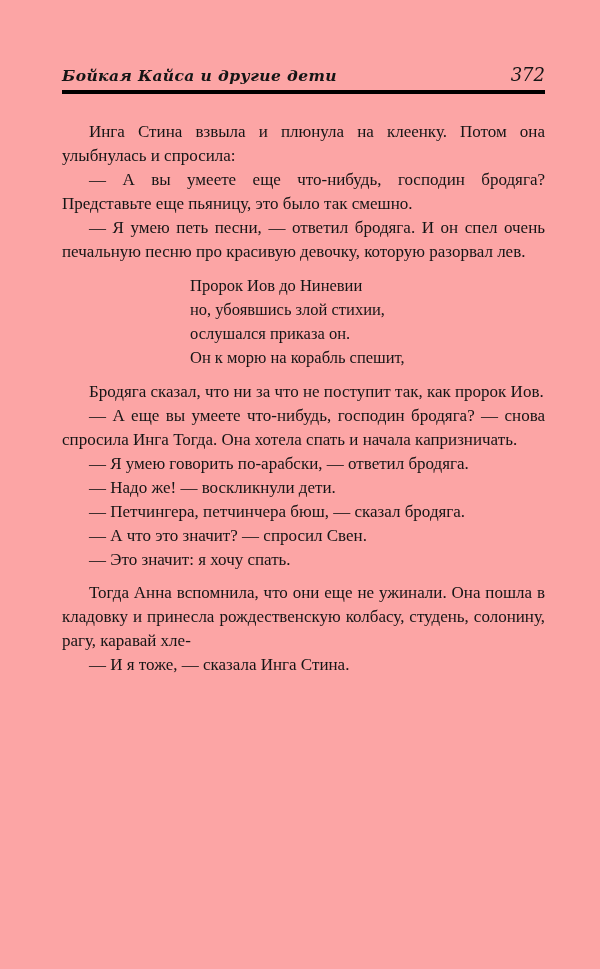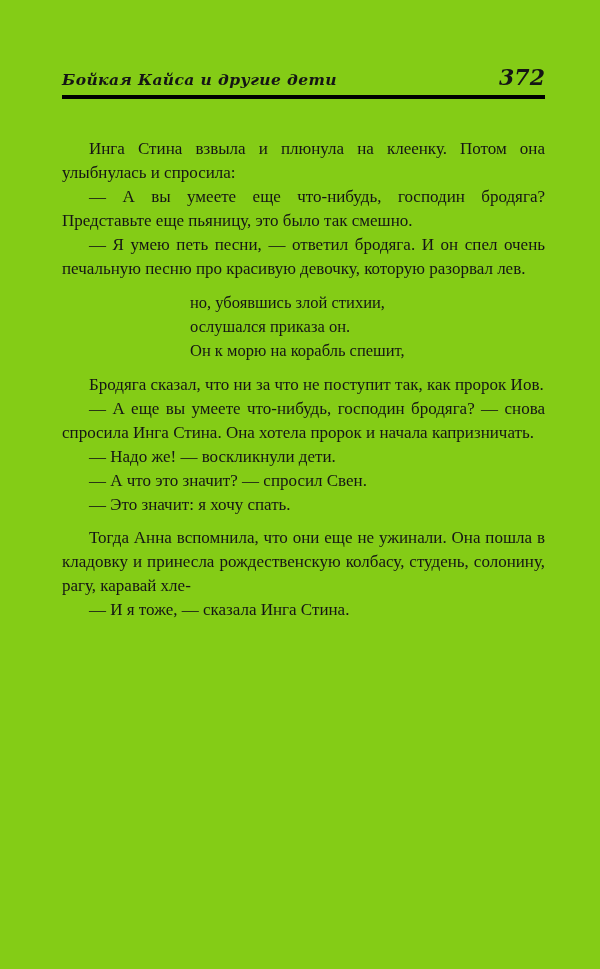--- a/index.html
+++ b/index.html
@@ -6,51 +6,51 @@
   html, body {
     margin: 0;
     padding: 0;
     background: #ffffff;
   }
   .page {
     position: relative;
     width: 600px;
     height: 969px;
     margin: 0 auto;
-    background: #84cc16;
+    background: #fca5a5;
     color: #151515;
     font-family: "Liberation Serif", "DejaVu Serif", serif;
     padding: 64px 55px 0 62px;
     overflow: hidden;
   }
   .page-header {
     display: flex;
     justify-content: space-between;
     align-items: baseline;
   }
   .book-title {
     font-family: "DejaVu Serif", serif;
     font-style: italic;
     font-weight: bold;
     font-size: 15.5px;
     letter-spacing: 0.4px;
   }
   .page-number {
     font-family: "DejaVu Serif", serif;
     font-style: italic;
-    font-weight: bold;
-    font-size: 22px;
+    font-weight: normal;
+    font-size: 18px;
   }
   .header-rule {
     height: 3.5px;
     background: #000;
     margin-top: 5px;
   }
   .page-body {
-    margin-top: 38px;
+    margin-top: 26px;
     font-size: 17px;
     line-height: 24px;
     hyphens: auto;
     -webkit-hyphens: auto;
   }
   .para {
     margin: 0;
     text-align: justify;
     text-indent: 27px;
   }
@@ -78,28 +78,31 @@
 
   <div class="header-rule"></div>
 
   <main class="page-body">
 
     <p class="para">Инга Стина взвыла и плюнула на клеенку. Потом она улыбнулась и спросила:</p>
     <p class="para">— А вы умеете еще что-нибудь, господин бродяга? Представьте еще пьяницу, это было так смешно.</p>
     <p class="para">— Я умею петь песни, — ответил бродяга. И он спел очень печальную песню про красивую девочку, которую разорвал лев.</p>
 
     <div class="verse">
+      <div class="verse-line">Пророк Иов до Ниневии</div>
       <div class="verse-line">но, убоявшись злой стихии,</div>
       <div class="verse-line">ослушался приказа он.</div>
       <div class="verse-line">Он к морю на корабль спешит,</div>
     </div>
 
     <p class="para">Бродяга сказал, что ни за что не поступит так, как пророк Иов.</p>
-    <p class="para">— А еще вы умеете что-нибудь, господин бродяга? — снова спросила Инга Стина. Она хотела пророк и начала капризничать.</p>
+    <p class="para">— А еще вы умеете что-нибудь, господин бродяга? — снова спросила Инга Тогда. Она хотела спать и начала капризничать.</p>
+    <p class="para">— Я умею говорить по-арабски, — ответил бродяга.</p>
     <p class="para">— Надо же! — воскликнули дети.</p>
+    <p class="para">— Петчингера, петчинчера бюш, — сказал бродяга.</p>
     <p class="para">— А что это значит? — спросил Свен.</p>
     <p class="para">— Это значит: я хочу спать.</p>
     <p class="para section-start">Тогда Анна вспомнила, что они еще не ужинали. Она пошла в кладовку и принесла рождественскую колбасу, студень, солонину, рагу, каравай хле-</p>
     <p class="para">— И я тоже, — сказала Инга Стина.</p>
 
   </main>
 
 </div>
 
 </body></html>

